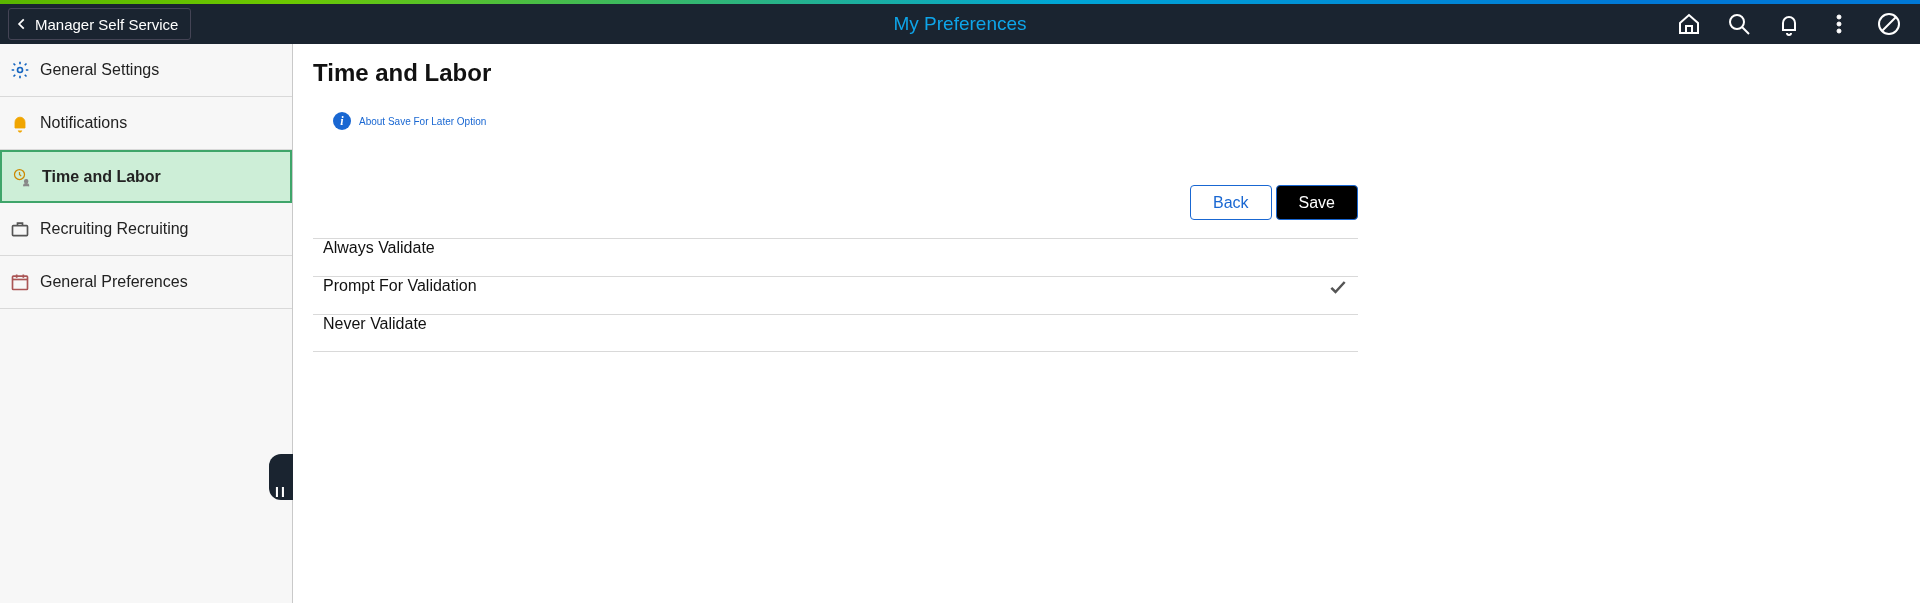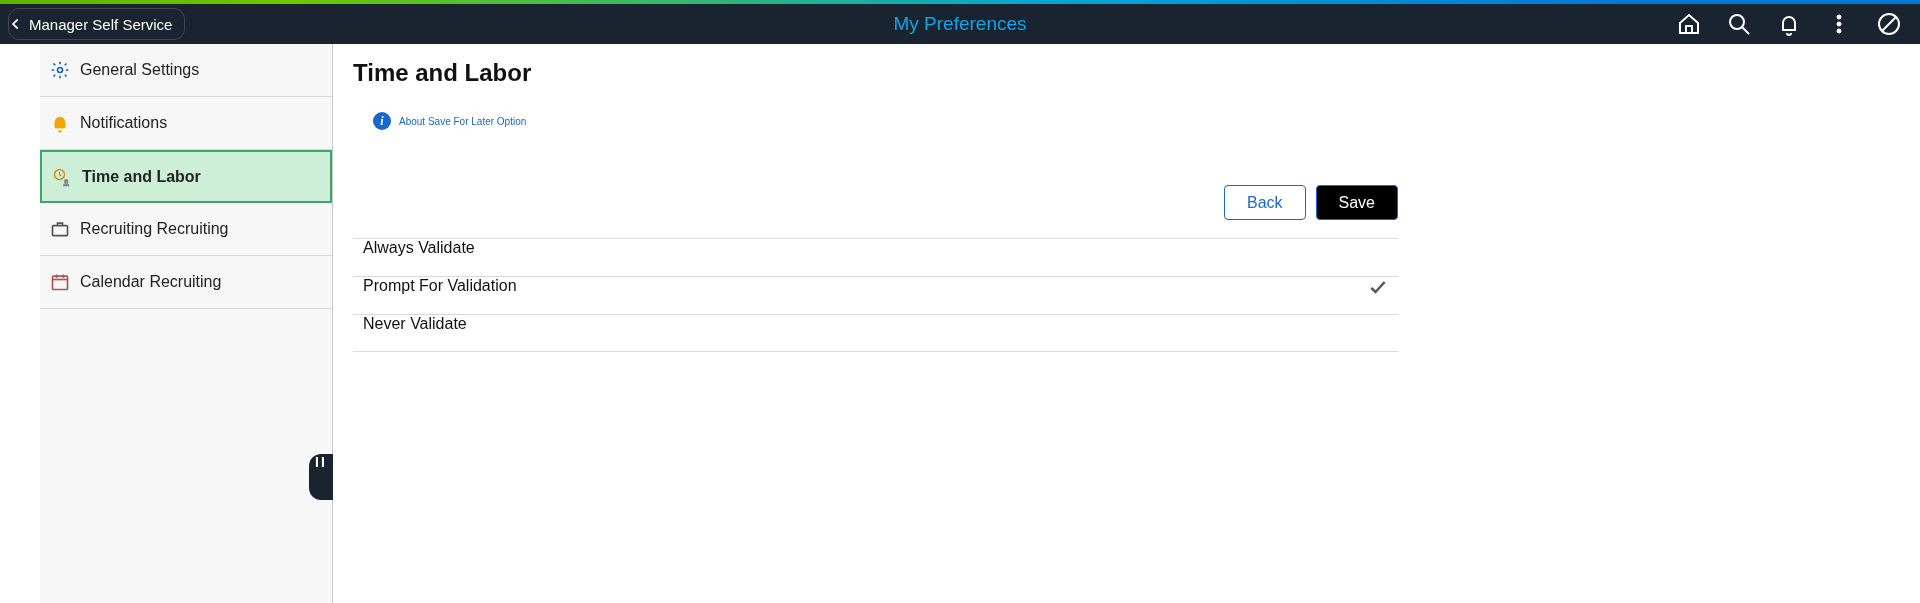--- a/index.html
+++ b/index.html
@@ -1,43 +1,43 @@
 <!DOCTYPE html>
 <html><head>
   <meta charset="utf-8">
   <style>
     * { margin: 0; padding: 0; box-sizing: border-box; }
     body { font-family: Arial, Helvetica, sans-serif; background: #fff; width: 1920px; height: 603px; overflow: hidden; position: relative; }
 
     .topgradient { height: 4px; width: 100%; background: linear-gradient(90deg, #5ab500 0%, #6cc800 15%, #00a6d6 55%, #0078d6 85%, #0078d6 100%); }
 
     .header { height: 40px; background: #1a2430; display: flex; align-items: center; color: #fff; position: relative; }
-    .back-btn { margin-left: 8px; height: 32px; display: flex; align-items: center; gap: 6px; padding: 0 12px 0 0; border: 1px solid #445; border-radius: 11px; background: transparent; color: #fff; font-size: 15px; cursor: pointer; }
+    .back-btn { margin-left: 8px; height: 32px; display: flex; align-items: center; gap: 6px; padding: 0 12px 0 6px; border: 1px solid #445; border-radius: 3px; background: transparent; color: #fff; font-size: 15px; cursor: pointer; }
     .back-btn svg { width: 14px; height: 14px; }
     .page-title { position: absolute; left: 50%; transform: translateX(-50%); font-size: 19px; color: #0ea5e9; }
     .header-actions { margin-left: auto; display: flex; align-items: center; gap: 24px; padding-right: 18px; }
     .hicon { width: 26px; height: 26px; display: flex; align-items: center; justify-content: center; cursor: pointer; }
     .hicon svg { width: 24px; height: 24px; stroke: #fff; }
 
-    .body { display: flex; height: calc(603px - 44px); margin-left: 40px; }
+    .body { display: flex; height: calc(603px - 44px); }
 
     .sidebar { width: 293px; background: #f7f7f7; border-right: 1px solid #c9c9c9; position: relative; }
     .nav-item { height: 53px; display: flex; align-items: center; gap: 10px; padding-left: 10px; border-bottom: 1px solid #d9d9d9; font-size: 16px; color: #222; cursor: pointer; }
     .nav-item .nicon { width: 20px; height: 20px; display:flex; align-items:center; justify-content:center; }
     .nav-item.selected { background: #cdeed7; border: 2px solid #3fa56a; font-weight: bold; }
-    .collapse-handle { position: absolute; top: 410px; right: -1px; width: 24px; height: 46px; background: #1a2430; border-radius: 12px 0 0 12px; display:flex; align-items:flex-start; justify-content:center; cursor:pointer; }
+    .collapse-handle { position: absolute; top: 410px; right: -1px; width: 24px; height: 46px; background: #1a2430; border-radius: 12px 0 0 12px; display:flex; align-items:flex-end; justify-content:center; cursor:pointer; }
     .collapse-handle .bars { color:#fff; font-size:14px; font-weight:bold; letter-spacing:2px; }
 
     .content { flex: 1; padding: 15px 20px 0 20px; position: relative; }
     .content-title { font-size: 24px; font-weight: bold; color: #111; }
     .info-link { display:flex; align-items:center; gap:8px; margin-top: 25px; margin-left: 20px; }
     .info-link a { color: #1967d2; text-decoration: none; font-size: 10px; cursor: pointer; }
     .info-circle { width:18px; height:18px; border-radius:50%; background:#1967d2; color:#fff; font-size:12px; font-weight:bold; display:flex; align-items:center; justify-content:center; font-style: italic; font-family: Georgia, serif; }
 
-    .btnrow { margin-top: 55px; display:flex; justify-content:flex-end; gap:10px; padding-right: 0; width: 1045px; }
+    .btnrow { margin-top: 55px; display:flex; justify-content:flex-end; gap:4px; padding-right: 0; width: 1045px; }
     .btn { height: 35px; padding: 0 22px; border-radius: 4px; font-size: 16px; cursor: pointer; }
     .btn-secondary { background:#fff; border:1px solid #1967d2; color:#1967d2; }
     .btn-primary { background:#000000; border:1px solid #1967d2; color:#fff; }
 
     .options { margin-top: 18px; width: 1045px; }
     .opt-row { height: 38px; display:flex; justify-content:space-between; padding: 0 10px; border-top: 1px solid #d9d9d9; font-size: 16px; color:#111; cursor:pointer; }
     .opt-row:last-child { border-bottom: 1px solid #d9d9d9; }
     .check-mark svg { width:20px; height:20px; stroke:#555; }
   </style>
 </head>
@@ -130,21 +130,21 @@
     </div>
     <div class="nav-item">
       <span class="nicon">
         <svg viewBox="0 0 24 24" fill="none" stroke="#aa5555" stroke-width="2">
             <rect x="3" y="5" width="18" height="16" rx="1"></rect>
             <line x1="3" y1="9" x2="21" y2="9"></line>
             <line x1="8" y1="3" x2="8" y2="7"></line>
             <line x1="16" y1="3" x2="16" y2="7"></line>
           </svg>
       </span>
-      <span>Calendar Recruiting</span>
+      <span>General Preferences</span>
     </div>
     <div class="collapse-handle">
       <span class="bars">II</span>
     </div>
   </div>
 
   <div class="content">
     <div class="content-title">Time and Labor</div>
 
     <div class="info-link">

